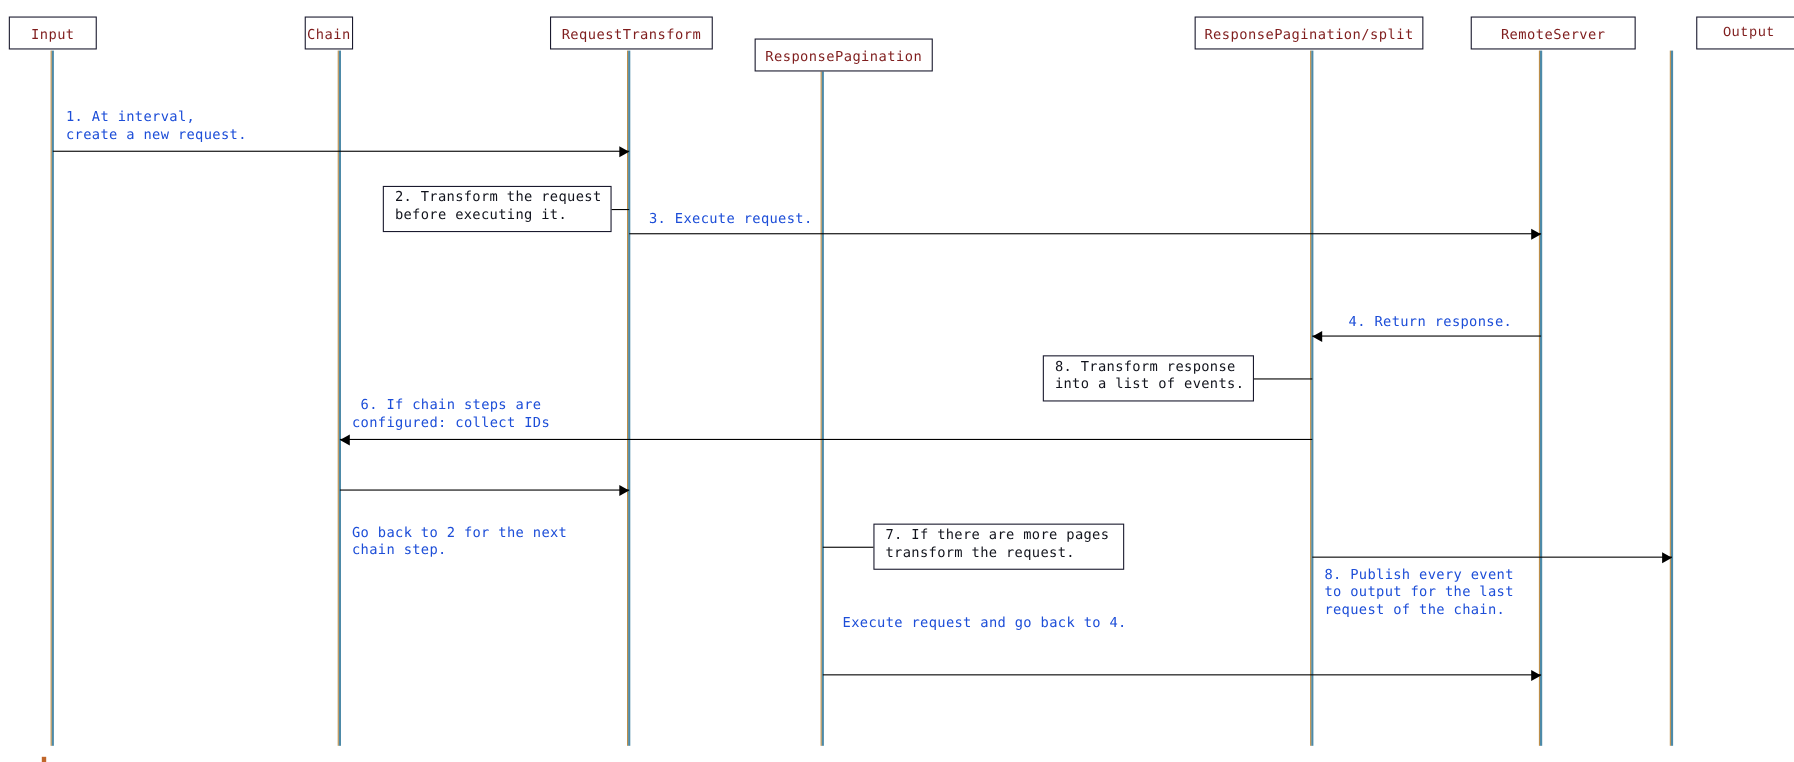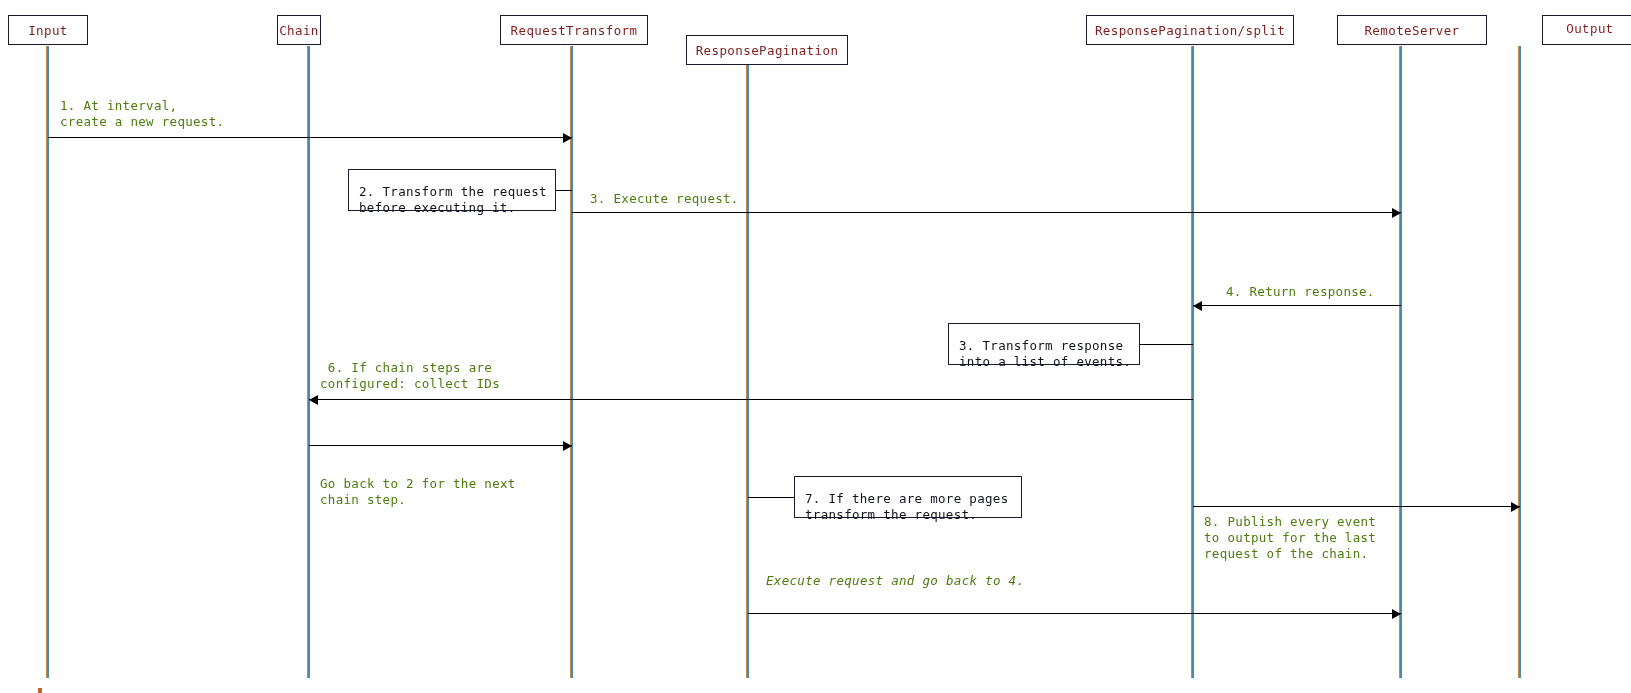--- a/index.html
+++ b/index.html
@@ -18,27 +18,27 @@
   .lifeline{position:absolute;width:2px;background:#4d8aa8;}
   .lifeline::after{content:"";position:absolute;left:-1px;top:0;width:1px;height:100%;background:#b07a2a;opacity:.85;}
 
   
   .msg{position:absolute;height:0;border-top:1.4px solid #000000;}
   .head-r,.head-l{position:absolute;width:0;height:0;}
   .head-r{border-top:5px solid transparent;border-bottom:5px solid transparent;border-left:9px solid #000;}
   .head-l{border-top:5px solid transparent;border-bottom:5px solid transparent;border-right:9px solid #000;}
 
   
-  .label{position:absolute;font-size:12.5px;line-height:16px;color:#4d7c0f;white-space:pre;letter-spacing:.3px;}
+  .label{position:absolute;font-size:12.5px;line-height:16px;color:#1d4ed8;white-space:pre;letter-spacing:.3px;}
 
   
   .note{
     position:absolute;box-sizing:border-box;border:1px solid #1a1a2e;background:#ffffff;
     font-size:12.5px;line-height:16px;color:#11131c;white-space:pre;letter-spacing:.3px;
-    padding:14px 10px;
+    padding:1px 10px;
   }
   .stub{position:absolute;height:0;border-top:1.2px solid #000;}
 </style>
 </head>
 <body>
 
 <div id="canvas">
   <div id="lifelines">
       <div class="lifeline" style="left: 47px; top: 46px; height: 632px;"></div>
       <div class="lifeline" style="left: 308px; top: 46px; height: 632px;"></div>
@@ -76,27 +76,27 @@
       <div class="head-r" style="left: 563px; top: 441px;"></div>
       <div class="label" style="left: 320px; top: 476px;">Go back to 2 for the next
 chain step.</div>
       <div class="msg" style="left: 1193px; width: 327px; top: 506px;"></div>
       <div class="head-r" style="left: 1511px; top: 502px;"></div>
       <div class="label" style="left: 1204px; top: 514px;">8. Publish every event
 to output for the last
 request of the chain.</div>
       <div class="msg" style="left: 748px; width: 653px; top: 613px;"></div>
       <div class="head-r" style="left: 1392px; top: 609px;"></div>
-      <div class="label" style="left: 766px; top: 573px; font-style: italic;">Execute request and go back to 4.</div>
+      <div class="label" style="left: 766px; top: 558px;">Execute request and go back to 4.</div>
     </div>
   <div id="notes">
       <div class="note" style="left: 348px; top: 169px; width: 208px; height: 42px;">2. Transform the request
 before executing it.</div>
       <div class="stub" style="left: 556px; width: 16px; top: 190px;"></div>
-      <div class="note" style="left: 948px; top: 323px; width: 192px; height: 42px;">3. Transform response
+      <div class="note" style="left: 948px; top: 323px; width: 192px; height: 42px;">8. Transform response
 into a list of events.</div>
       <div class="stub" style="left: 1140px; width: 53px; top: 344px;"></div>
       <div class="note" style="left: 794px; top: 476px; width: 228px; height: 42px;">7. If there are more pages
 transform the request.</div>
       <div class="stub" style="left: 748px; width: 46px; top: 497px;"></div>
     </div>
   <div id="marker" style="position:absolute;left:38px;top:688px;width:4px;height:5px;background:#c0662a;"></div>
 </div>
 
 </body></html>

